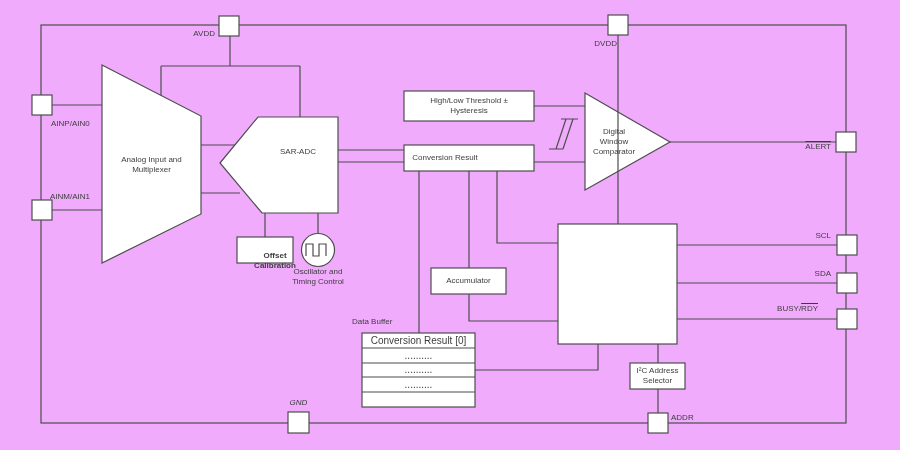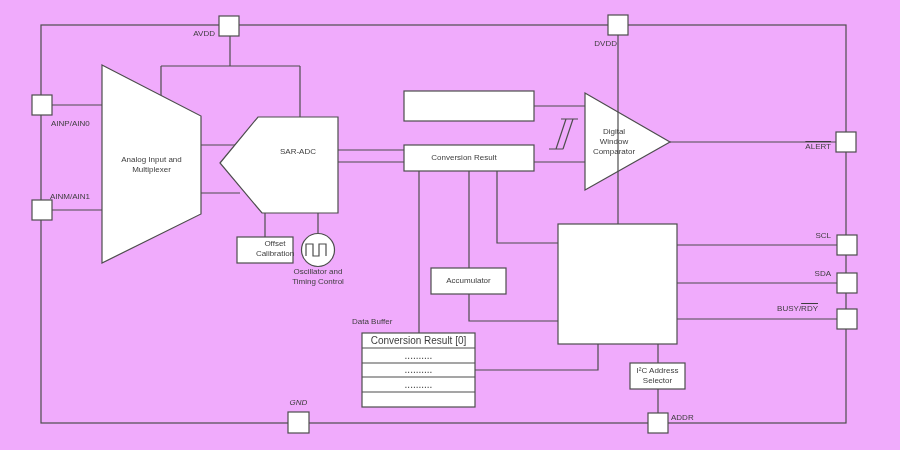--- a/index.html
+++ b/index.html
@@ -117,25 +117,28 @@
   <div class="lbl right" style="left:781px;top:231px;width:50px;">SCL</div>
   <div class="lbl right" style="left:781px;top:269px;width:50px;">SDA</div>
   <div class="lbl right" style="left:748px;top:304px;width:70px;"><span>BUSY/</span><span class="ov">RDY</span></div>
   <div class="lbl center" style="left:283px;top:398px;width:31px;font-style:italic;">GND</div>
   <div class="lbl" style="left:671px;top:413px;">ADDR</div>
 
   <div class="boxlbl" style="left:102px;top:116px;width:99px;height:98px;">
     <span class="wrap" style="width:72px;">Analog Input and Multiplexer</span>
   </div>
   <div class="lbl center" style="left:258px;top:147px;width:80px;">SAR-ADC</div>
-  <div class="boxlbl" style="left:399px;top:145px;width:130px;height:26px;">Conversion Result</div>
+  <div class="boxlbl" style="left:404px;top:91px;width:130px;height:30px;">
+    <span class="wrap" style="width:100px;">High/Low Threshold ± Hysteresis</span>
+  </div>
+  <div class="boxlbl" style="left:380px;top:145px;width:130px;height:26px;">Conversion Result</div>
   <div class="boxlbl" style="left:588px;top:122px;width:52px;height:40px;">
     <span class="wrap" style="width:52px;">Digital Window Comparator</span>
   </div>
-  <div class="boxlbl" style="left:237px;top:236px;width:76px;height:26px;">
+  <div class="boxlbl" style="left:237px;top:248px;width:76px;height:26px;font-weight:bold;">
     <span class="wrap" style="width:46px;">Offset Calibration</span>
   </div>
   <div class="lbl center wrap" style="left:286px;top:267px;width:64px;">Oscillator and Timing Control</div>
   <div class="boxlbl" style="left:431px;top:268px;width:75px;height:26px;">Accumulator</div>
   <div class="boxlbl" style="left:630px;top:363px;width:55px;height:26px;">
     <span class="wrap" style="width:48px;">I²C Address Selector</span>
   </div>
 
   <div class="lbl" style="left:352px;top:317px;">Data Buffer</div>
   <div class="row" style="top:333px;">Conversion Result [0]</div>

